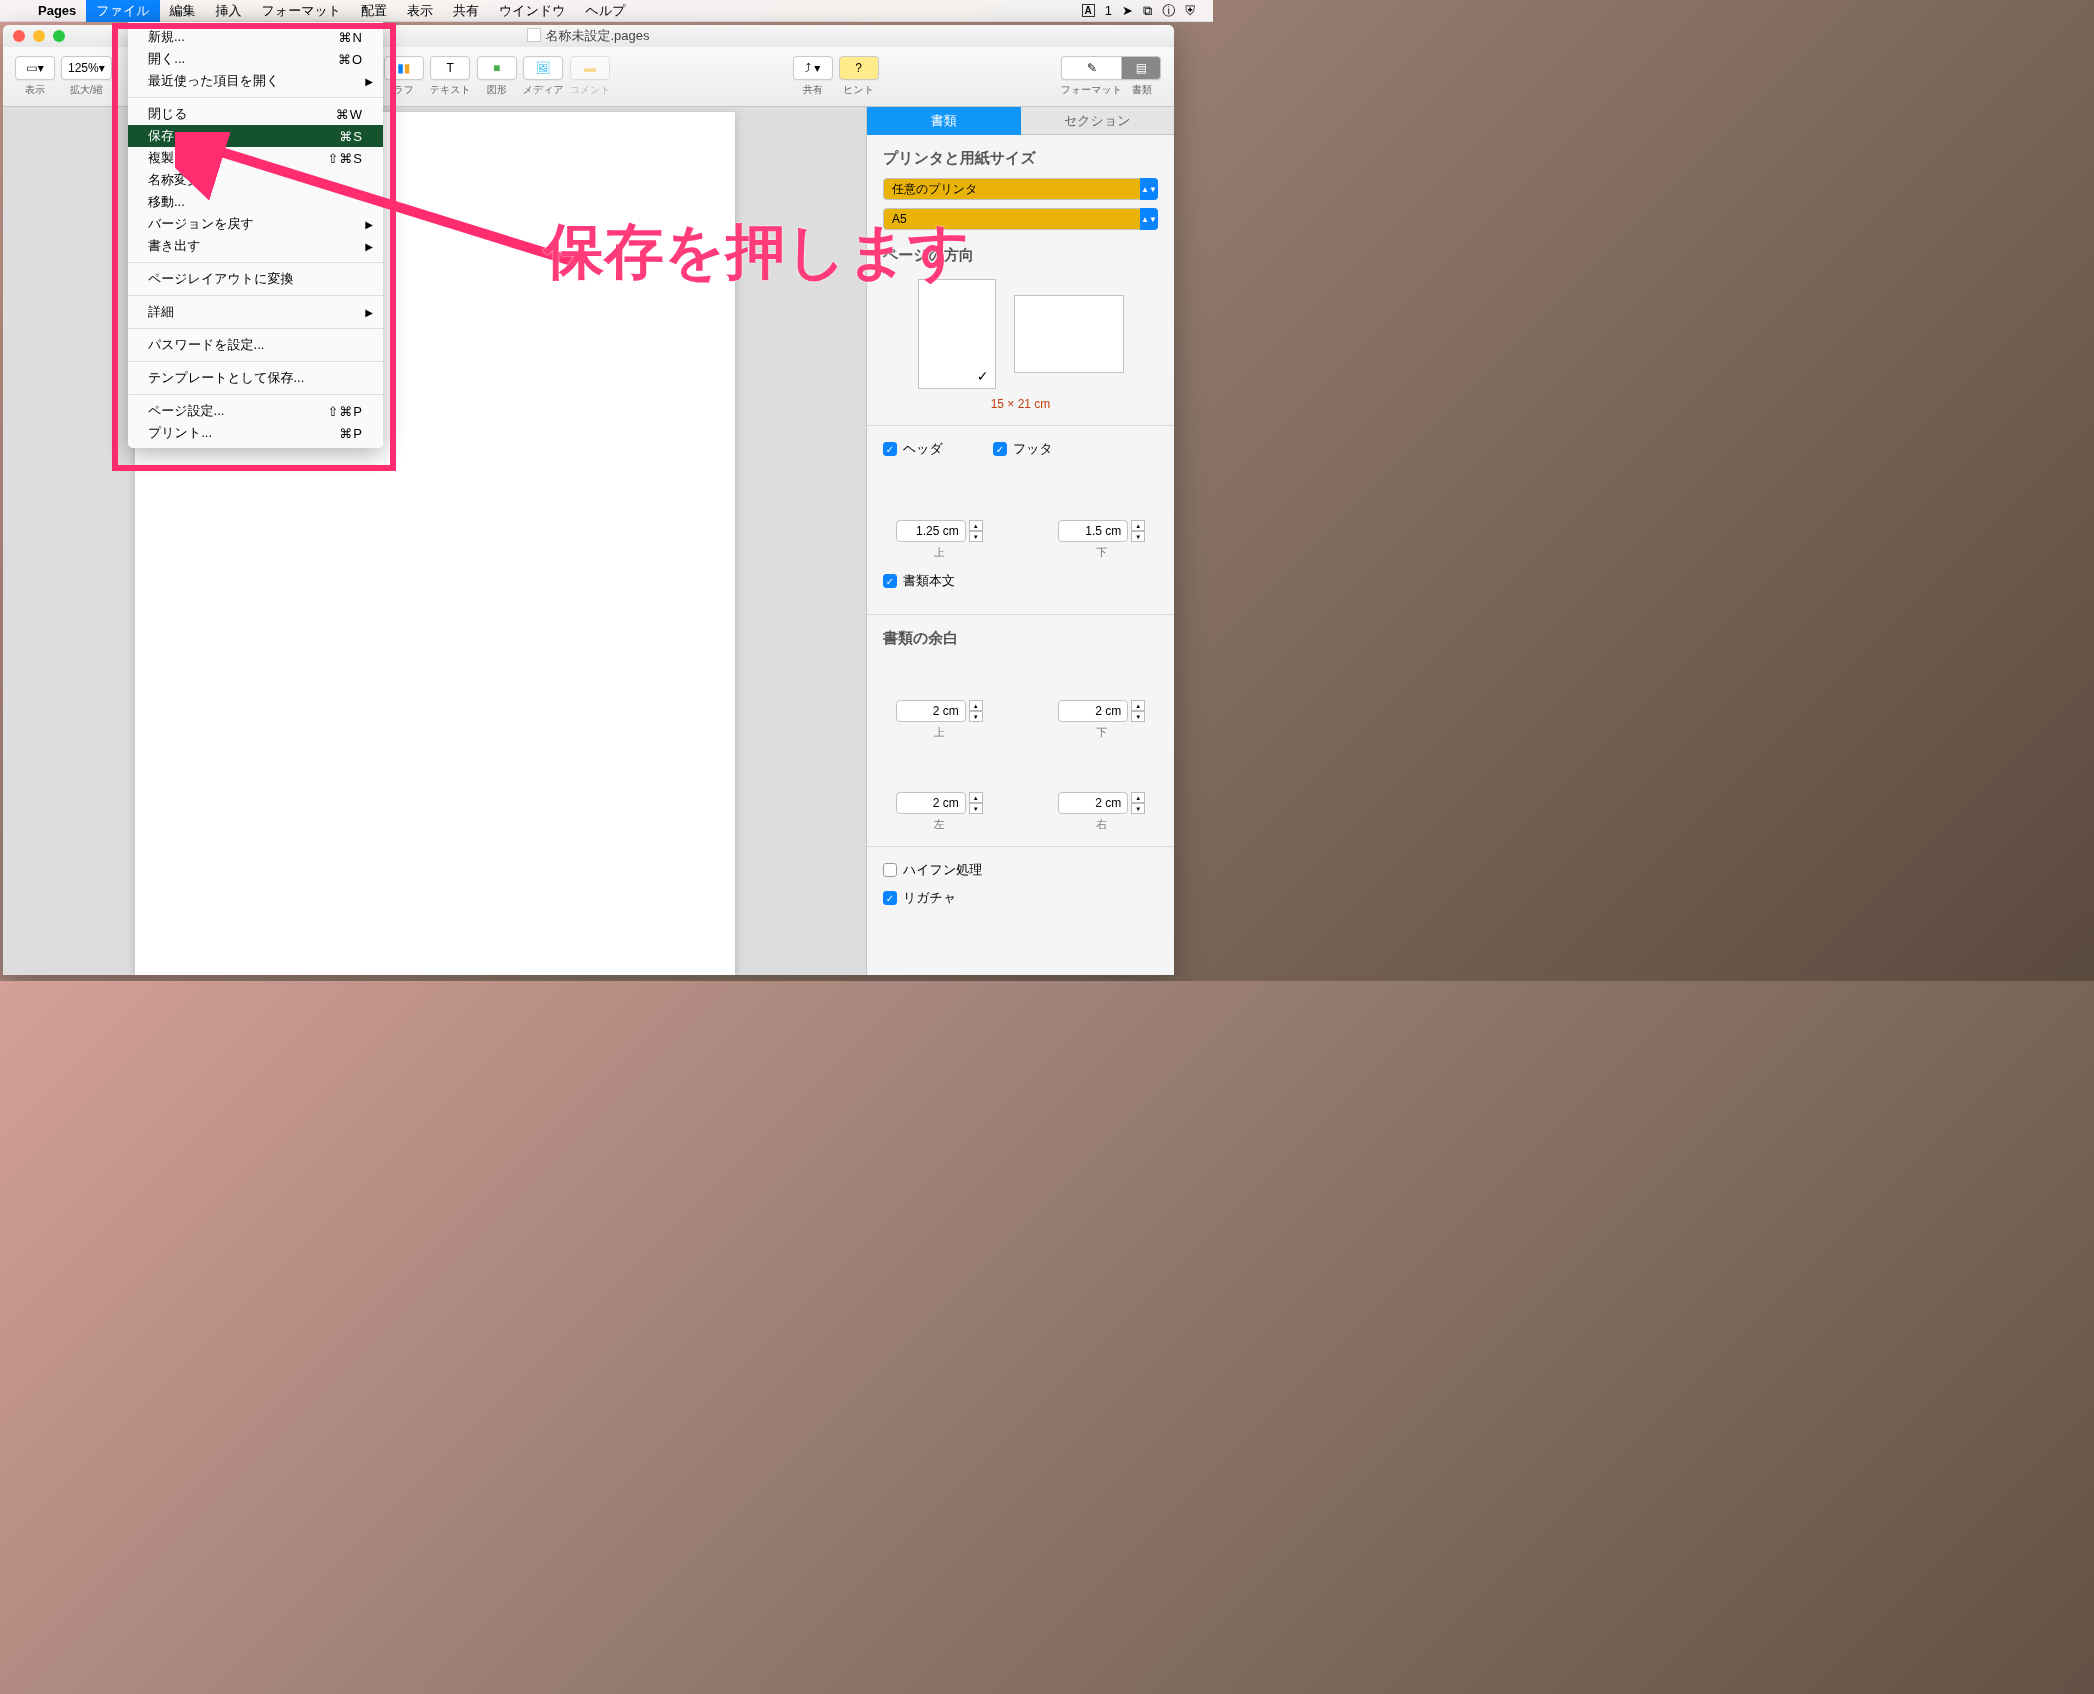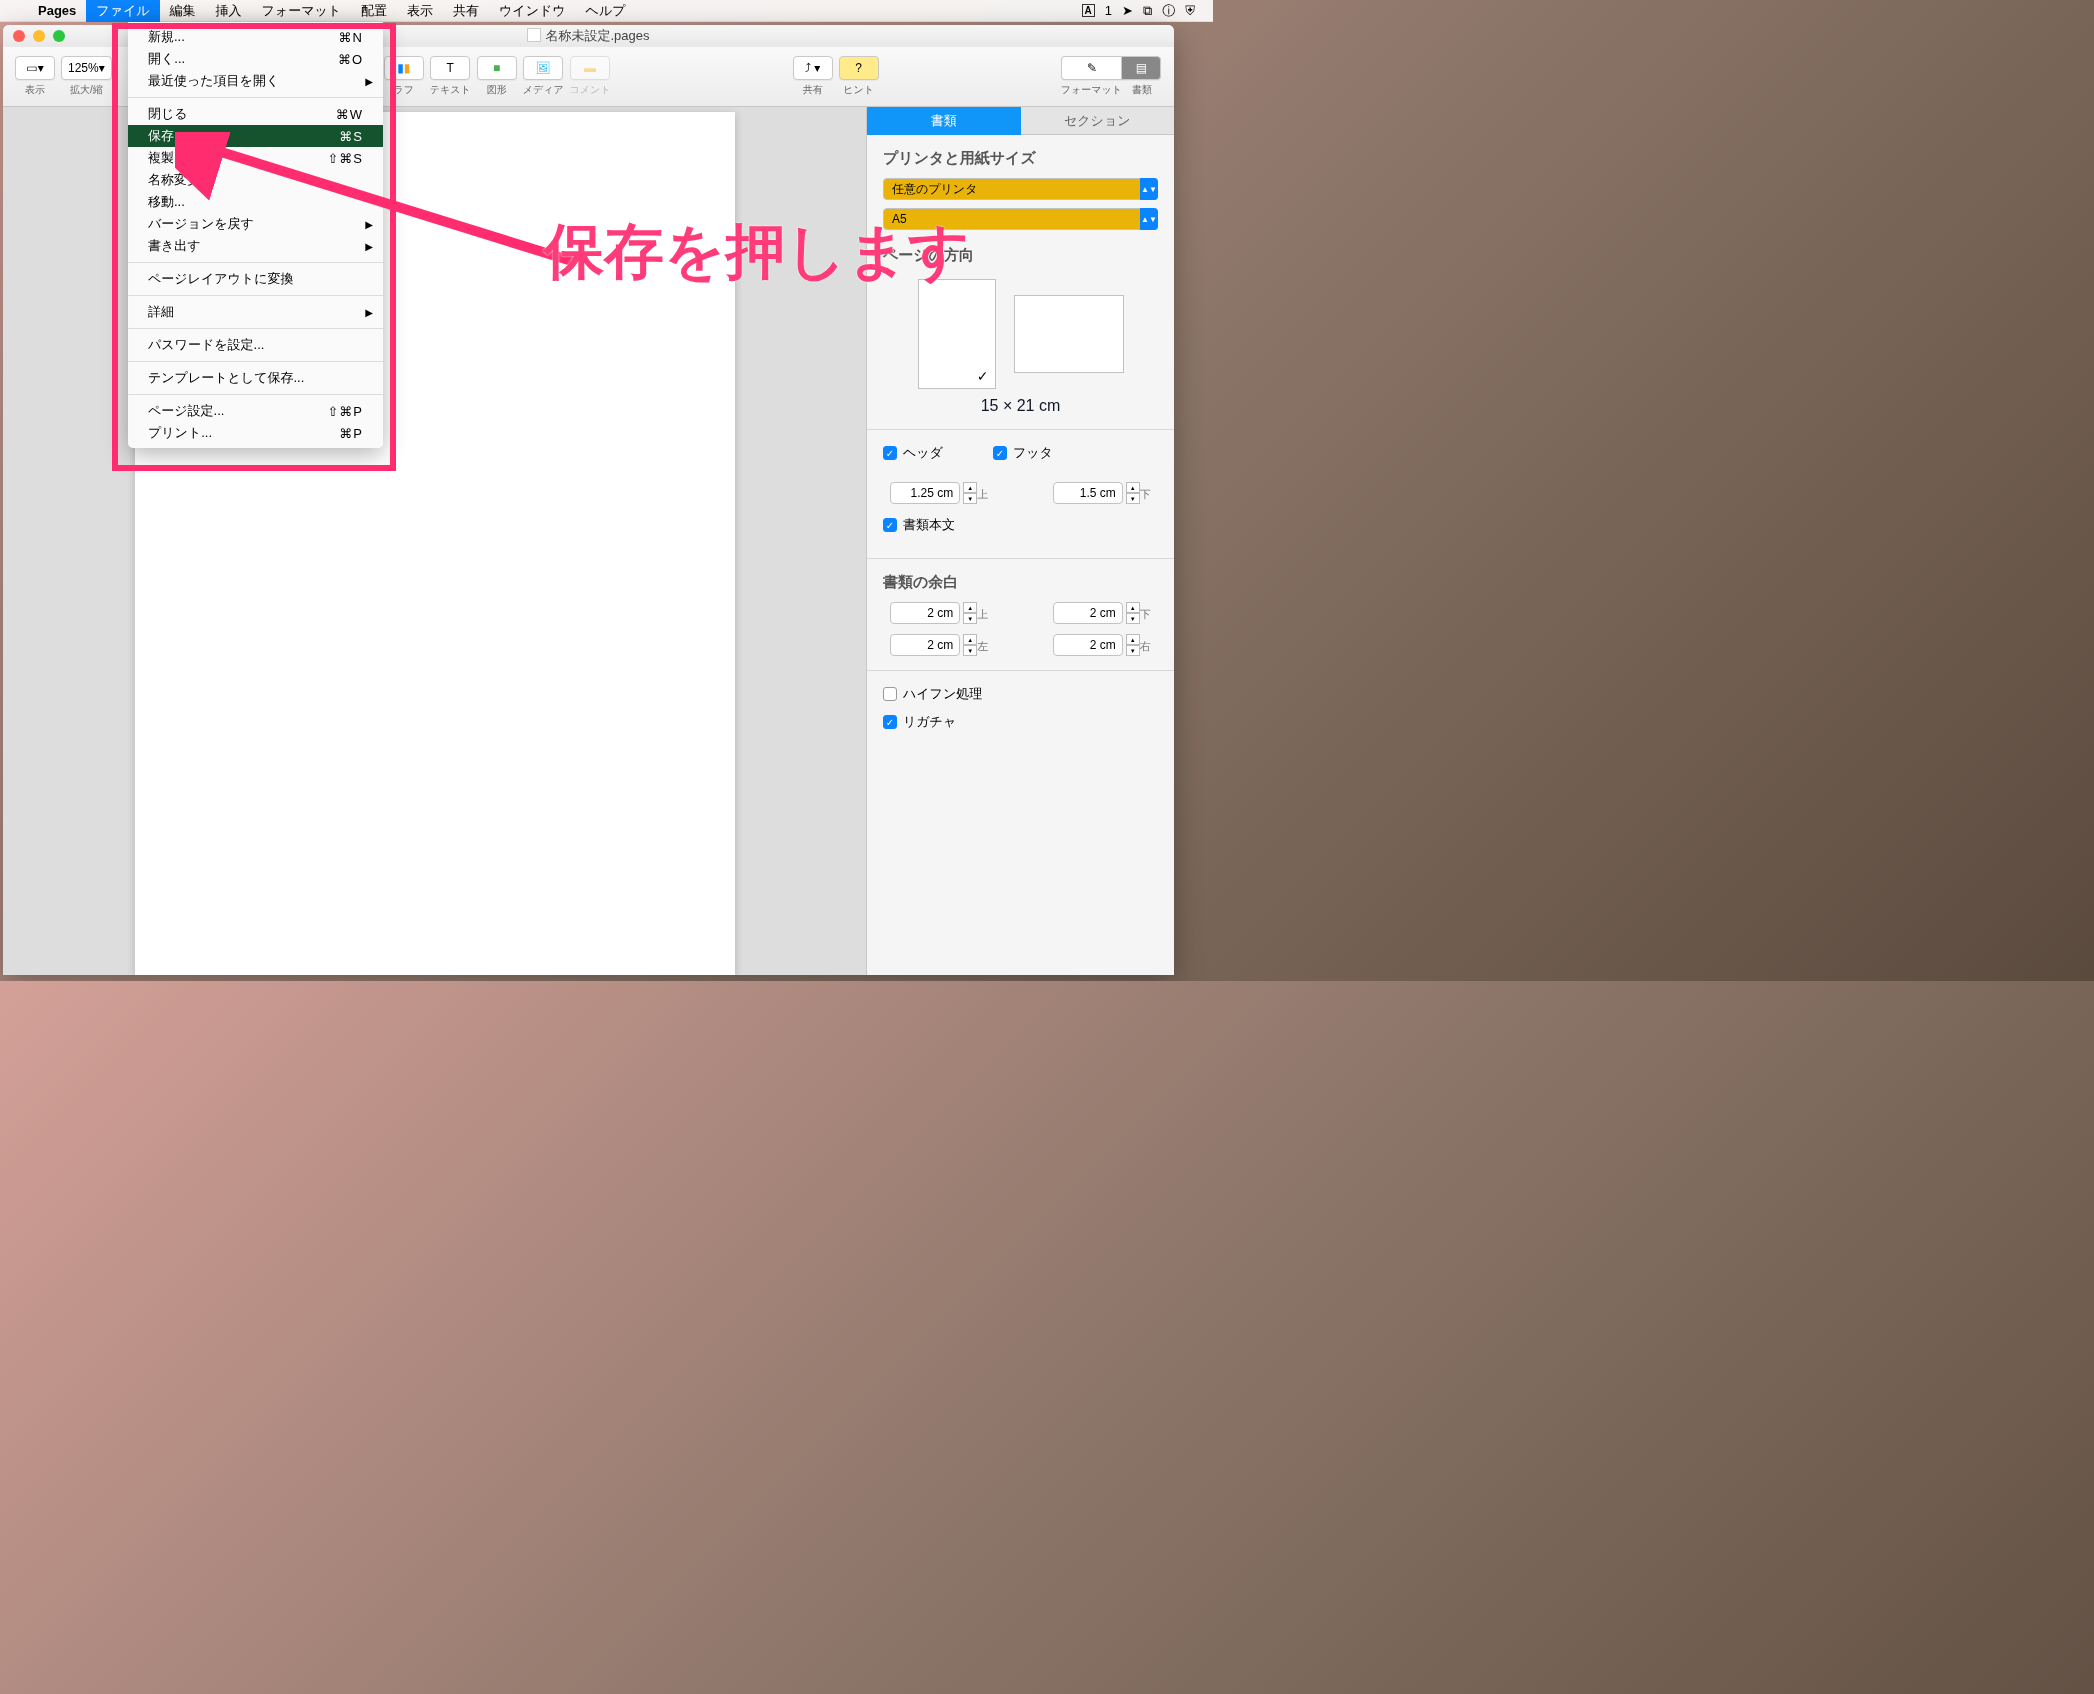--- a/index.html
+++ b/index.html
@@ -49,26 +49,26 @@
 .insp-tab.active { background: #1095f9; color: #fff; border-bottom: none; }
 .insp-section { padding: 14px 16px; border-bottom: 1px solid #d8d8d8; }
 .insp-heading { font-size: 15px; font-weight: 600; color: #555; margin-bottom: 10px; }
 .select-wrap { position: relative; margin-bottom: 8px; }
 .select { width: 100%; height: 22px; background: #eab308; border: 1px solid #c2c2c2; border-radius: 4px; padding: 0 24px 0 8px; font-size: 12px; display: flex; align-items: center; }
 .select-chev { position: absolute; right: 0; top: 0; width: 18px; height: 22px; background: #0a84ff; border-radius: 0 4px 4px 0; display: flex; align-items: center; justify-content: center; color: #fff; font-size: 8px; flex-direction: column; }
 .orient-row { display: flex; gap: 18px; justify-content: center; margin: 14px 0 8px; }
 .orient-box { width: 78px; height: 110px; background: #fff; border: 1px solid #c2c2c2; position: relative; cursor: default; }
 .orient-box.landscape { width: 110px; height: 78px; margin-top: 16px; }
 .orient-check { position: absolute; bottom: 4px; right: 6px; font-size: 14px; }
-.dim-label { text-align: center; font-size: 16px; color: #0f172a; }
+.dim-label { text-align: center; font-size: 12px; color: #c2410c; }
 .field-row { display: flex; align-items: center; gap: 6px; margin-bottom: 10px; }
 .checkbox { width: 14px; height: 14px; border: 1px solid #999; border-radius: 3px; display: inline-flex; align-items: center; justify-content: center; background: #fff; }
 .checkbox.checked { background: #0a84ff; border-color: #0a84ff; color: #fff; font-size: 10px; }
 .two-col { display: flex; gap: 50px; }
-.spin-wrap { display: flex; flex-direction: row; align-items: center; }
+.spin-wrap { display: flex; flex-direction: column; align-items: center; margin-top: 42px; }
 .spin-row { display: flex; align-items: center; }
 .spin { width: 70px; height: 22px; background: #fff; border: 1px solid #c2c2c2; border-radius: 4px; text-align: right; padding-right: 6px; font-size: 12px; display: flex; align-items: center; justify-content: flex-end; }
 .stepper { width: 14px; height: 22px; display: flex; flex-direction: column; margin-left: 3px; }
 .stepper div { flex: 1; border: 1px solid #bbb; background: #fff; font-size: 6px; display: flex; align-items: center; justify-content: center; }
 .sub-label { font-size: 11px; color: #777; margin-top: 3px; }
 
 
 .dropdown { position: absolute; left: 128px; top: 22px; width: 255px; background: rgba(250,250,250,0.98); box-shadow: 0 6px 24px rgba(0,0,0,0.3); padding: 4px 0; border-radius: 0 0 5px 5px; }
 .menu-item { height: 22px; display: flex; align-items: center; padding: 0 20px; font-size: 13px; cursor: default; position: relative; }
 .menu-item.highlighted { background: #14532d; color: #fff; }

